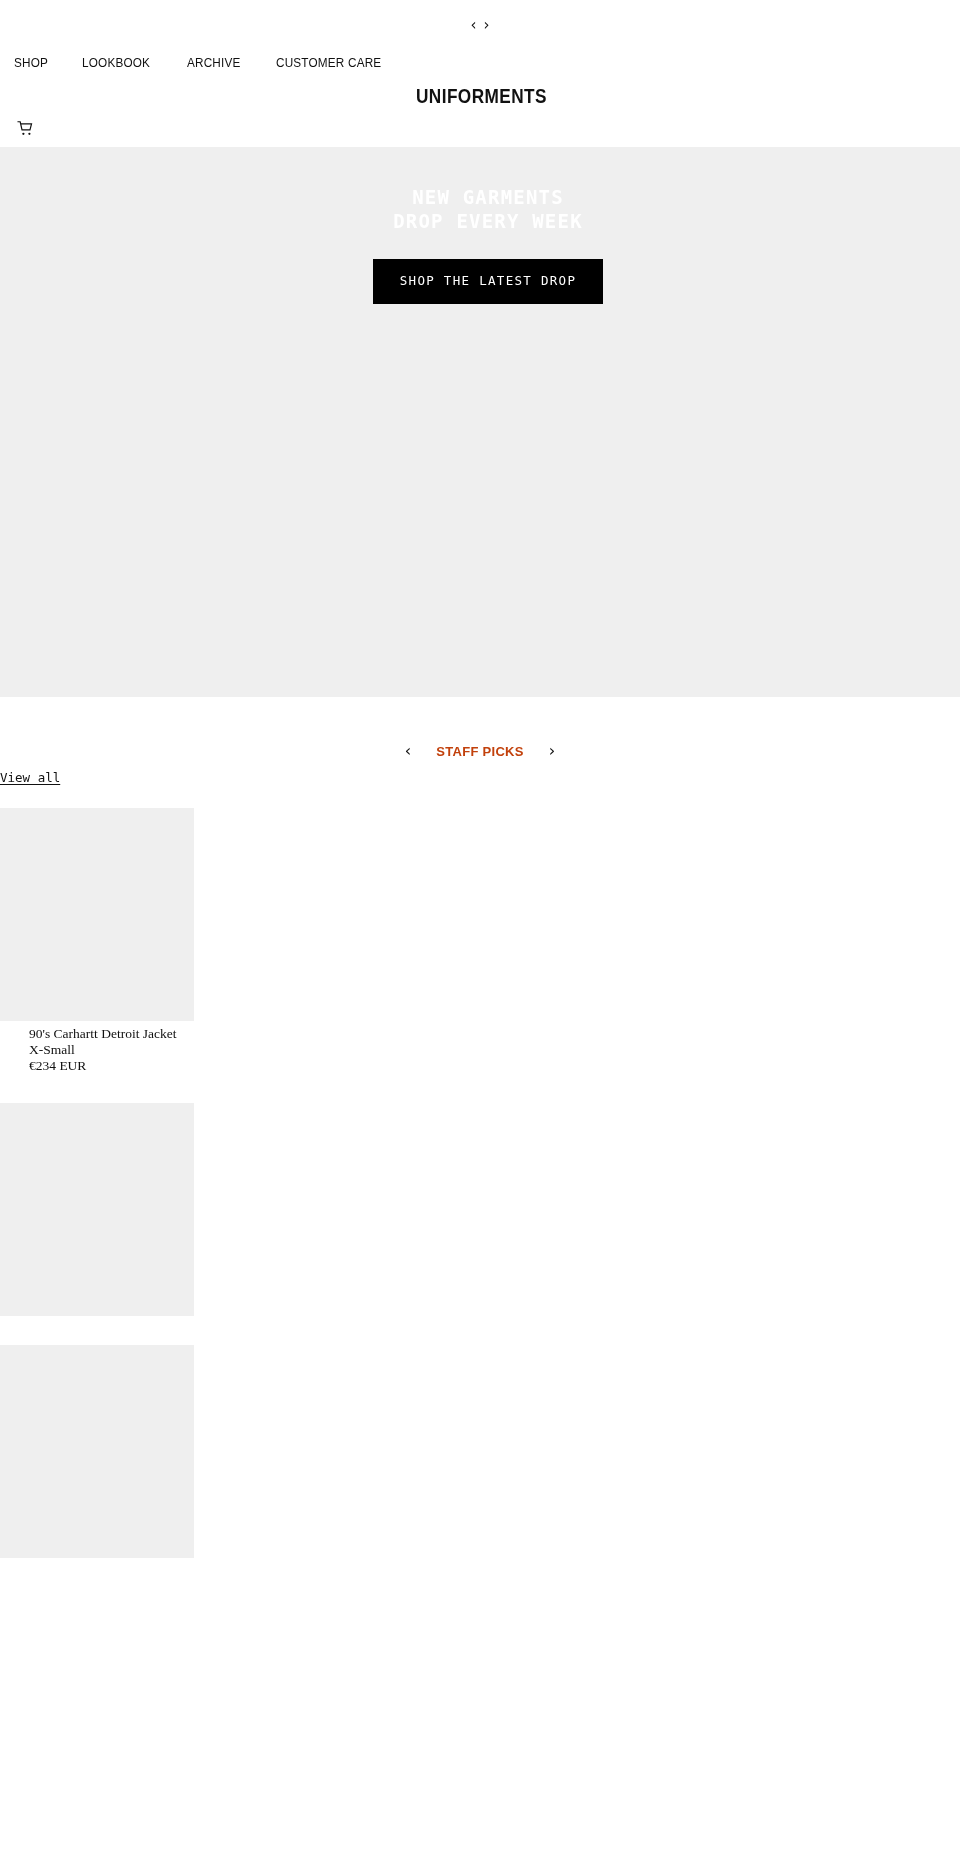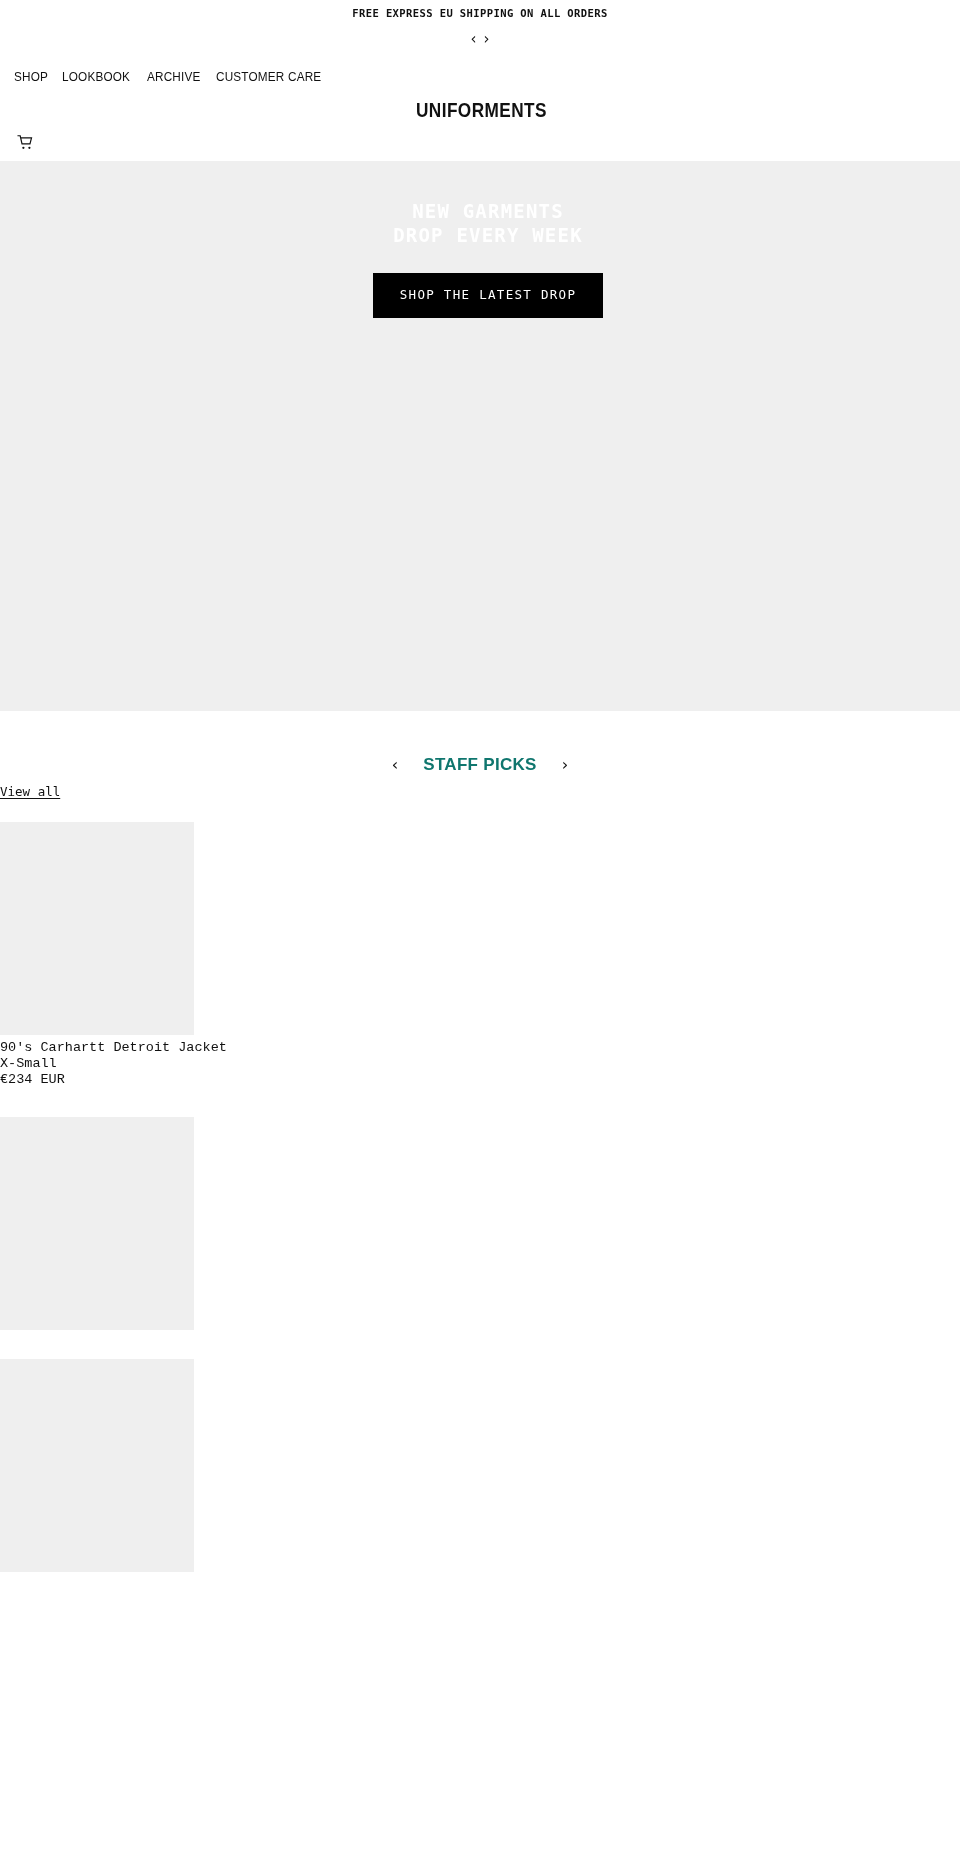--- a/index.html
+++ b/index.html
@@ -53,21 +53,21 @@
   
   .header {
     width: 100%;
     background: #ffffff;
     padding-top: 16px;
     padding-bottom: 8px;
   }
   .nav {
     display: flex;
     align-items: center;
-    gap: 12px;
+    gap: 32px;
     padding-left: 14px;
     height: 22px;
   }
   .nav-item {
     font-family: "Liberation Sans", sans-serif;
     font-size: 12.5px;
     font-weight: 400;
     letter-spacing: 0.2px;
     color: #111111;
     text-decoration: none;
@@ -151,24 +151,24 @@
   }
   .collection-head {
     display: flex;
     align-items: center;
     justify-content: center;
     gap: 25px;
     height: 24px;
   }
   .collection-title {
     font-family: "Liberation Sans", sans-serif;
-    font-size: 17px;
+    font-size: 13px;
     font-weight: 700;
     letter-spacing: 0.3px;
-    color: #0f766e;
+    color: #c2410c;
     white-space: nowrap;
   }
   .collection-arrow {
     font-size: 16px;
     line-height: 1;
     color: #111111;
     cursor: pointer;
     font-family: "DejaVu Sans", sans-serif;
     user-select: none;
   }
@@ -187,36 +187,36 @@
   .product-card { width: 194px; margin-bottom: 29px; }
   .product-media {
     width: 194px;
     height: 213px;
     background: #efefef;
     display: block;
     cursor: pointer;
   }
   .product-info { padding-top: 5px; }
   .product-line {
-    font-family: Liberation Mono, monospace;
+    font-family: Liberation Serif, serif;
     font-size: 13.5px;
     line-height: 16px;
     color: #111111;
     display: block;
     white-space: nowrap;
+    margin-left: 29px;
   }
   .product-title { cursor: pointer; }
 </style>
 </head>
 <body>
 
 <div class="page">
 
   <div class="announcement">
-    <span class="announcement-text">FREE EXPRESS EU SHIPPING ON ALL ORDERS</span>
     <div class="announcement-arrows">
       <span class="arrow">‹</span>
       <span class="arrow">›</span>
     </div>
   </div>
 
   <div class="header">
     <div class="nav">
       <a class="nav-item">SHOP</a>
       <a class="nav-item">LOOKBOOK</a>

